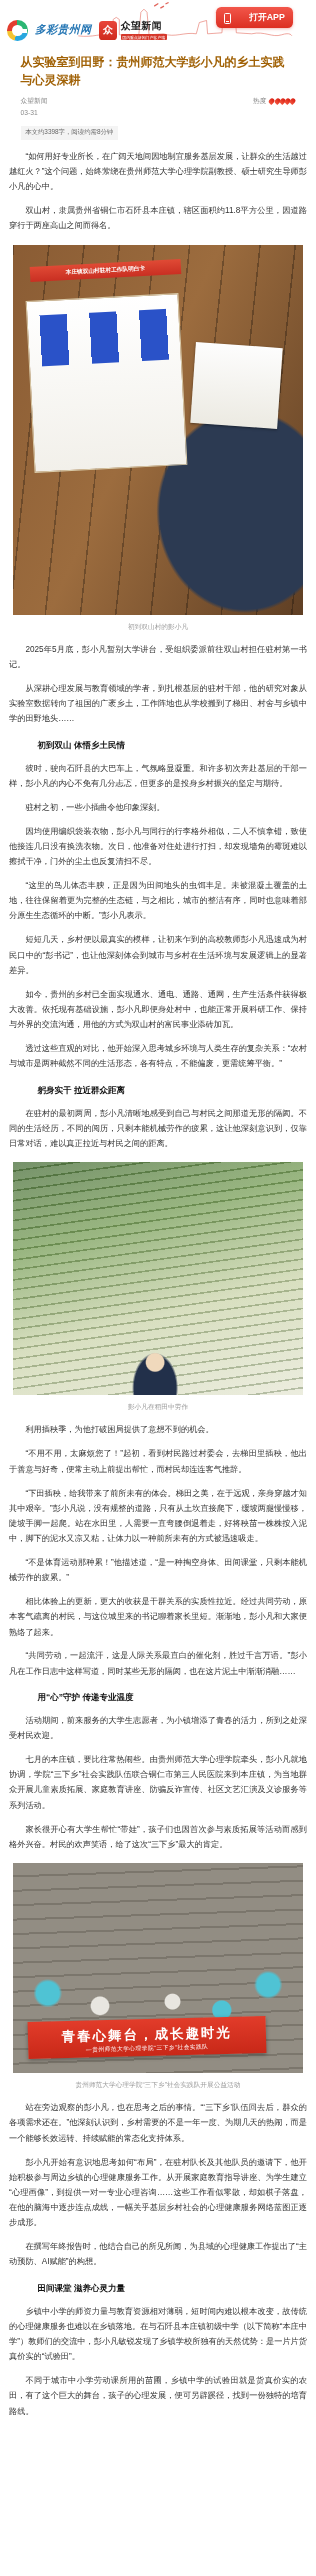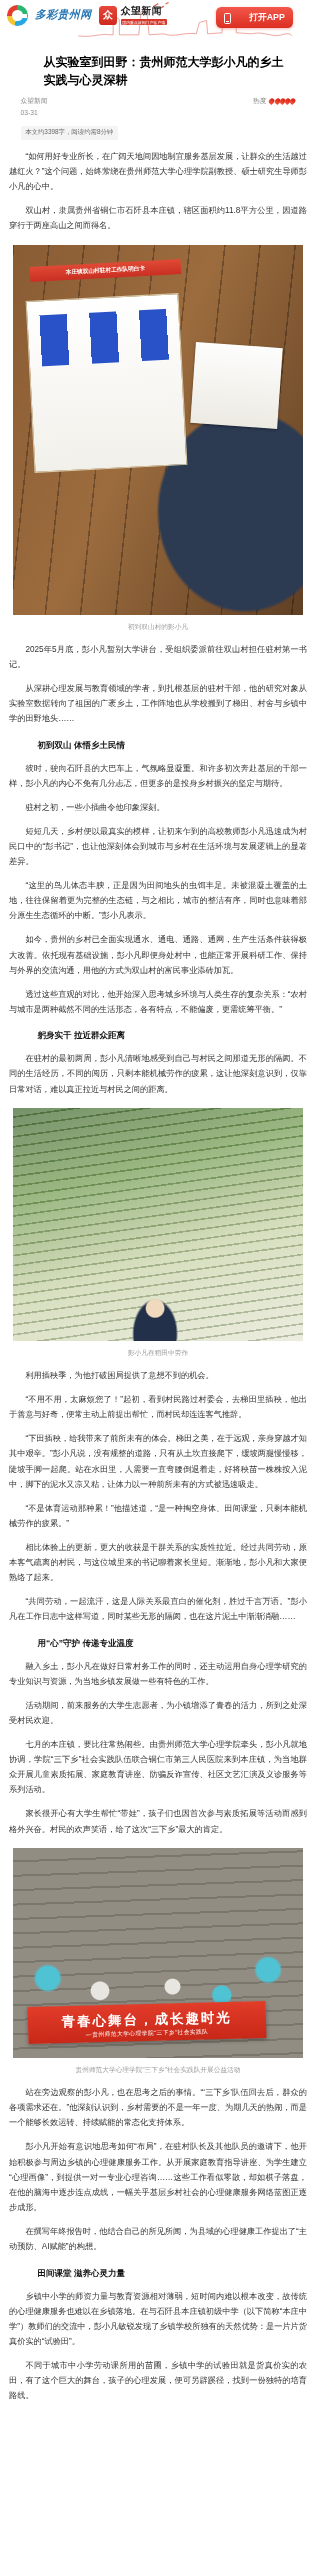--- a/index.html
+++ b/index.html
@@ -5,21 +5,21 @@
   * { margin:0; padding:0; box-sizing:border-box; }
   html,body { background:#ffffff; }
   body {
     width:316px; margin:0 auto;
     font-family:"Liberation Sans","DejaVu Sans",sans-serif;
     color:#333;
   }
   
   .topbar { position:relative; height:42px; padding:5.2px 7.2px 0 7.2px; overflow:hidden; }
   .skyline { position:absolute; left:77px; top:2.1px; width:216px; height:39px; opacity:.85; }
-  .brandrow { position:relative; display:flex; align-items:center; gap:7.2px; z-index:2; }
+  .brandrow { position:relative; display:flex; align-items:center; gap:7.2px; z-index:2;margin-top:15px; }
   .glogo {
     width:20.6px; height:20.6px; border-radius:50%;
     background:conic-gradient(#2bb673 0 30%, #29a8df 30% 55%, #f4c431 55% 75%, #e23d2e 75% 100%);
     position:relative; flex:0 0 auto;
   }
   .glogo::after { content:""; position:absolute; left:5.2px; top:5.2px; width:10.3px; height:10.3px; border-radius:50%; background:#fff; }
   .glogo::before { content:""; position:absolute; right:1px; top:8.8px; width:8.2px; height:3.6px; background:#fff; }
   .brand-script { font-family:"DejaVu Serif","Liberation Serif",serif; font-style:italic; font-weight:bold; font-size:10.8px; color:#2878b5; letter-spacing:0.5px; white-space:nowrap; }
   .zw { display:flex; align-items:center; gap:3.6px; }
   .zw-ico { width:18.5px; height:18.5px; border-radius:3.6px; background:linear-gradient(#e8463a,#cf2a1e); color:#fff; font-size:9.8px; font-weight:bold; display:flex; align-items:center; justify-content:center; flex:0 0 auto; }
@@ -30,21 +30,21 @@
     position:absolute; right:23px; top:7.2px; z-index:3;
     display:flex; align-items:flex-end; gap:18px;
     background:linear-gradient(180deg,#f2564a,#dc2f22);
     color:#fff; font-size:8.8px; font-weight:bold;
     padding:4.6px 8.2px; border-radius:5.2px; border:none; cursor:pointer;
     box-shadow:0 1px 3.1px rgba(220,47,34,.35);
   }
   .phone-ico { width:6.7px; height:10.3px; border:1px solid #fff; border-radius:1.5px; position:relative; }
   .phone-ico::after { content:""; position:absolute; left:1px; bottom:0.5px; width:2.6px; height:1px; background:#fff; }
   
-  .title { padding:11.3px 20.6px 0 20.6px; font-size:12px; font-weight:bold; color:#000000; line-height:1.5;margin-left:23px; }
+  .title { padding:11.3px 20.6px 0 20.6px; font-size:12px; font-weight:bold; color:#a16207; line-height:1.5; }
   .metarow { display:flex; justify-content:space-between; align-items:flex-start; padding:8.2px 20.6px 0 20.6px; }
   .meta-left { display:flex; flex-direction:column; gap:2.1px; }
   .meta-source { font-size:6.7px; color:#8a8a8a; }
   .meta-date { font-size:6.7px; color:#8a8a8a; }
   .heat { display:flex; align-items:center; gap:1.5px; }
   .heat-label { font-size:6.7px; color:#8a8a8a; margin-right:1.5px; }
   .flame { width:5.2px; height:6.2px; background:linear-gradient(#f3553e,#d81e12); border-radius:0 50% 50% 50%; transform:rotate(-135deg); display:inline-block; }
   .readnote { margin:10.3px 20.6px 0 20.6px; display:inline-block; background:#f4f4f4; color:#666; font-size:6.4px; padding:2.6px 4.6px; }
   
   .article { padding-bottom:2.1px; }
@@ -157,38 +157,38 @@
       <div class="photo photo-wall" style="height: 370px;">
         <div class="ov-main">本庄镇双山村驻村工作队明白卡</div>
       </div>
       <figcaption class="figcap">初到双山村的彭小凡</figcaption>
     </figure>
     <p class="para">2025年5月底，彭小凡暂别大学讲台，受组织委派前往双山村担任驻村第一书记。</p>
     <p class="para">从深耕心理发展与教育领域的学者，到扎根基层的驻村干部，他的研究对象从实验室数据转向了祖国的广袤乡土，工作阵地也从学校搬到了梯田、村舍与乡镇中学的田野地头……</p>
     <h3 class="section-title">初到双山 体悟乡土民情</h3>
     <p class="para">彼时，驶向石阡县的大巴车上，气氛略显凝重。和许多初次奔赴基层的干部一样，彭小凡的内心不免有几分忐忑，但更多的是投身乡村振兴的坚定与期待。</p>
     <p class="para">驻村之初，一些小插曲令他印象深刻。</p>
+    <p class="para">因均使用编织袋装衣物，彭小凡与同行的行李格外相似，二人不慎拿错，致使他接连几日没有换洗衣物。次日，他准备对住处进行打扫，却发现墙角的霉斑难以擦拭干净，门外的尘土也反复清扫不尽。</p>
+    <p class="para">“这里的鸟儿体态丰腴，正是因为田间地头的虫饵丰足。未被混凝土覆盖的土地，往往保留着更为完整的生态链，与之相比，城市的整洁有序，同时也意味着部分原生生态循环的中断。”彭小凡表示。</p>
     <p class="para">短短几天，乡村便以最真实的模样，让初来乍到的高校教师彭小凡迅速成为村民口中的“彭书记”，也让他深刻体会到城市与乡村在生活环境与发展逻辑上的显著差异。</p>
-    <p class="para">“这里的鸟儿体态丰腴，正是因为田间地头的虫饵丰足。未被混凝土覆盖的土地，往往保留着更为完整的生态链，与之相比，城市的整洁有序，同时也意味着部分原生生态循环的中断。”彭小凡表示。</p>
     <p class="para">如今，贵州的乡村已全面实现通水、通电、通路、通网，生产生活条件获得极大改善。依托现有基础设施，彭小凡即便身处村中，也能正常开展科研工作、保持与外界的交流沟通，用他的方式为双山村的富民事业添砖加瓦。</p>
     <p class="para">透过这些直观的对比，他开始深入思考城乡环境与人类生存的复杂关系：“农村与城市是两种截然不同的生活形态，各有特点，不能偏废，更需统筹平衡。”</p>
     <h3 class="section-title">躬身实干 拉近群众距离</h3>
     <p class="para">在驻村的最初两周，彭小凡清晰地感受到自己与村民之间那道无形的隔阂。不同的生活经历，不同的阅历，只剩本能机械劳作的疲累，这让他深刻意识到，仅靠日常对话，难以真正拉近与村民之间的距离。</p>
     <figure class="figure">
       <div class="photo photo-field" style="height: 233px;"></div>
       <figcaption class="figcap">彭小凡在稻田中劳作</figcaption>
     </figure>
     <p class="para">利用插秧季，为他打破困局提供了意想不到的机会。</p>
     <p class="para">“不用不用，太麻烦您了！”起初，看到村民路过村委会，去梯田里插秧，他出于善意与好奇，便常主动上前提出帮忙，而村民却连连客气推辞。</p>
     <p class="para">“下田插秧，给我带来了前所未有的体会。梯田之美，在于远观，亲身穿越才知其中艰辛。”彭小凡说，没有规整的道路，只有从土坎直接爬下，缓坡两腿慢慢移，陡坡手脚一起爬。站在水田里，人需要一直弯腰倒退着走，好将秧苗一株株按入泥中，脚下的泥水又凉又粘，让体力以一种前所未有的方式被迅速吸走。</p>
     <p class="para">“不是体育运动那种累！”他描述道，“是一种掏空身体、田间课堂，只剩本能机械劳作的疲累。”</p>
     <p class="para">相比体验上的更新，更大的收获是干群关系的实质性拉近。经过共同劳动，原本客气疏离的村民，与这位城里来的书记聊着家长里短。渐渐地，彭小凡和大家便熟络了起来。</p>
     <p class="para">“共同劳动，一起流汗，这是人际关系最直白的催化剂，胜过千言万语。”彭小凡在工作日志中这样写道，同时某些无形的隔阂，也在这片泥土中渐渐消融……</p>
     <h3 class="section-title">用“心”守护 传递专业温度</h3>
-    <p class="para">融入乡土，彭小凡在做好日常村务工作的同时，还主动运用自身心理学研究的专业知识与资源，为当地乡镇发展做一些有特色的工作。</p>
     <p class="para">活动期间，前来服务的大学生志愿者，为小镇增添了青春的活力，所到之处深受村民欢迎。</p>
     <p class="para">七月的本庄镇，要比往常热闹些。由贵州师范大学心理学院牵头，彭小凡就地协调，学院“三下乡”社会实践队伍联合铜仁市第三人民医院来到本庄镇，为当地群众开展儿童素质拓展、家庭教育讲座、防骗反诈宣传、社区文艺汇演及义诊服务等系列活动。</p>
     <p class="para">家长很开心有大学生帮忙“带娃”，孩子们也因首次参与素质拓展等活动而感到格外兴奋。村民的欢声笑语，给了这次“三下乡”最大的肯定。</p>
     <figure class="figure">
       <div class="photo photo-group" style="height: 210px;">
         <div class="ov-main">青春心舞台，成长趣时光<span class="ov-sub">—贵州师范大学心理学院“三下乡”社会实践队</span></div>
       </div>
       <figcaption class="figcap">贵州师范大学心理学院“三下乡”社会实践队开展公益活动</figcaption>
     </figure>
     <p class="para">站在旁边观察的彭小凡，也在思考之后的事情。“‘三下乡’队伍回去后，群众的各项需求还在。”他深刻认识到，乡村需要的不是一年一度、为期几天的热闹，而是一个能够长效运转、持续赋能的常态化支持体系。</p>

